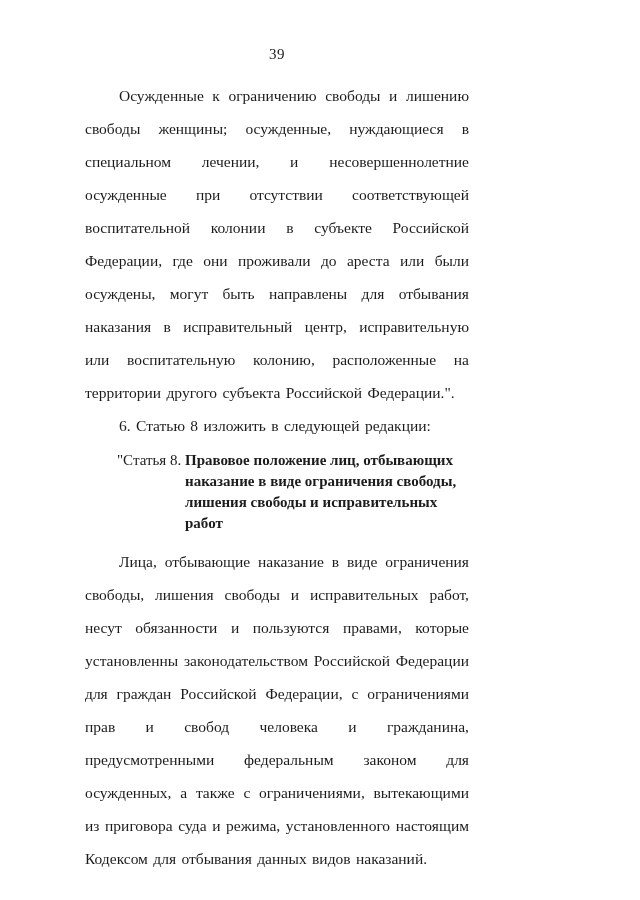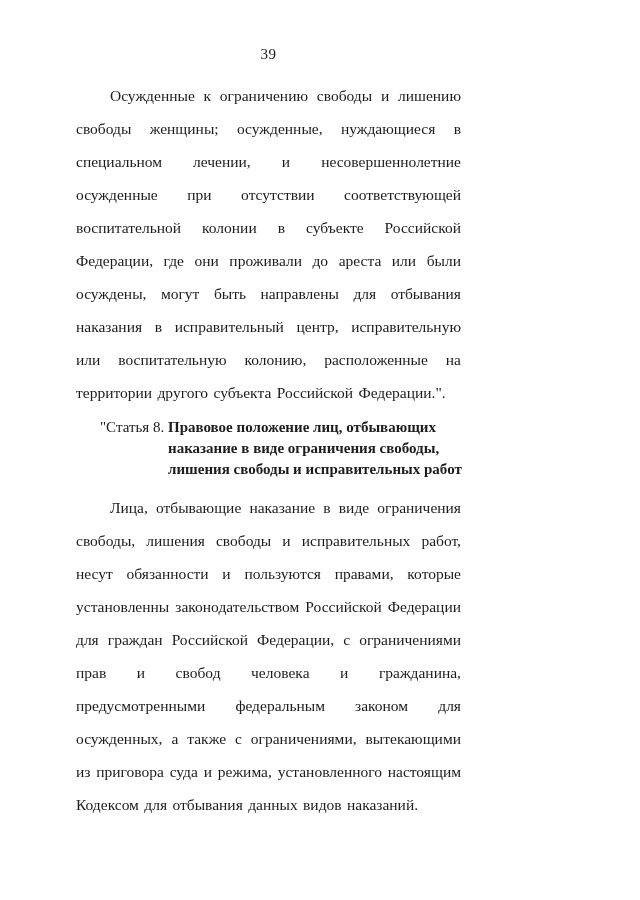--- a/index.html
+++ b/index.html
@@ -8,31 +8,31 @@
     height: 900px;
     background: #ffffff;
     font-family: "Liberation Serif", serif;
     color: #1c1c1c;
     overflow: hidden;
   }
   .page {
     box-sizing: border-box;
     width: 535px;
     height: 900px;
-    padding: 46px 66px 40px 68px;
+    padding: 46px 66px 40px 85px;
     background: #ffffff;
   }
   .page-number {
     text-align: center;
     font-size: 15px;
     margin-bottom: 16px;
     letter-spacing: 0.5px;
   }
   .par {
-    margin: 8px;
+    margin: 0;
     text-align: justify;
     text-indent: 34px;
     font-size: 15.5px;
     line-height: 33px;
     word-spacing: 1.5px;
   }
   .article-heading {
     font-size: 15px;
     line-height: 21px;
     padding-left: 100px;
@@ -48,18 +48,19 @@
 </head>
 <body>
 
 <div class="page">
 
   <div class="page-number">39</div>
 
   <p class="par">Осужденные к ограничению свободы и лишению свободы женщины; осужденные, нуждающиеся в специальном лечении, и несовершеннолетние осужденные при отсутствии соответствующей воспитательной колонии в субъекте Российской Федерации, где они проживали до ареста или были осуждены, могут быть направлены для отбывания наказания в исправительный центр, исправительную или воспитательную колонию, расположенные на территории другого субъекта Российской Федерации.".</p>
 
 
+  <p class="par">6. Статью 8 изложить в следующей редакции:</p>
 
   <div class="article-heading"><span>"Статья 8. </span><span class="bold">Правовое положение лиц, отбывающих наказание в виде ограничения свободы, лишения свободы и исправительных работ</span></div>
 
   <p class="par">Лица, отбывающие наказание в виде ограничения свободы, лишения свободы и исправительных работ, несут обязанности и пользуются правами, которые установленны законодательством Российской Федерации для граждан Российской Федерации, с ограничениями прав и свобод человека и гражданина, предусмотренными федеральным законом для осужденных, а также с ограничениями, вытекающими из приговора суда и режима, установленного настоящим Кодексом для отбывания данных видов наказаний.</p>
 
 </div>
 
 </body></html>

